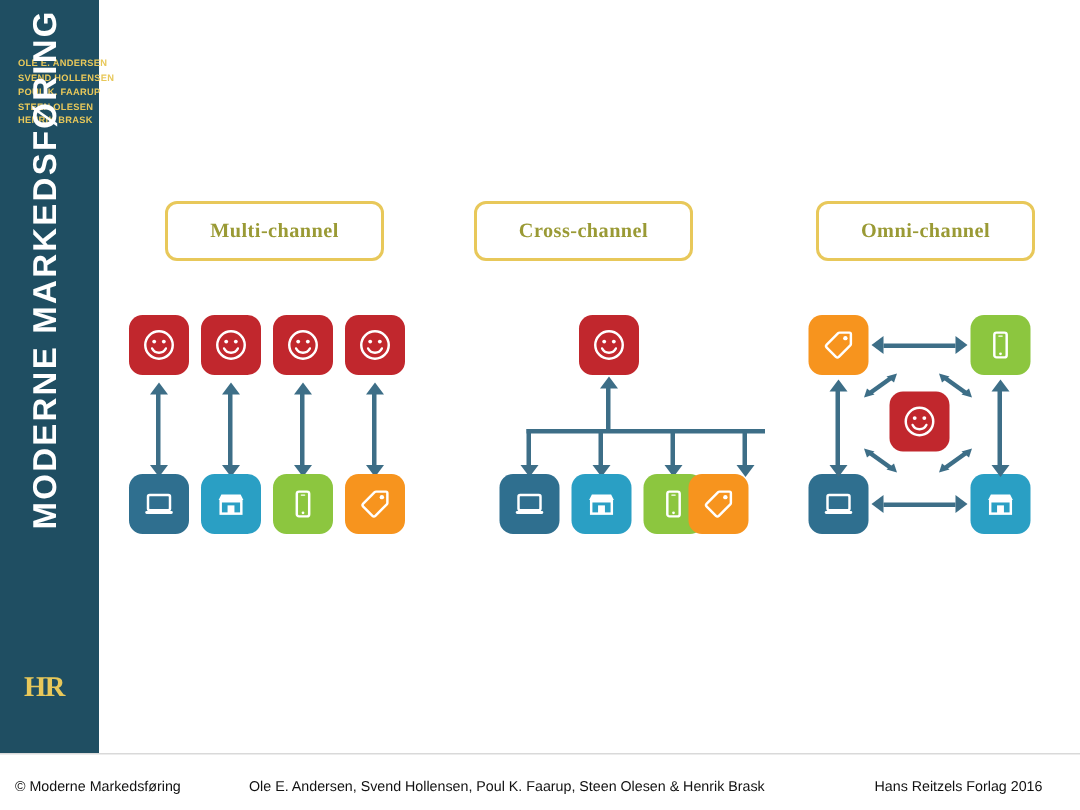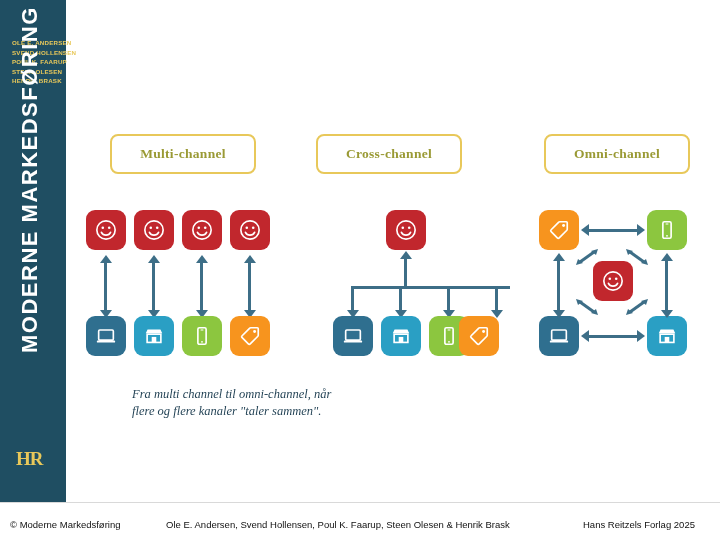--- a/index.html
+++ b/index.html
@@ -324,19 +324,18 @@
   <polygon points="0,1 7,3 2,7"></polygon>
   <polygon points="22,17 15,15 20,11"></polygon>
 </svg>
 <svg class="diag" style="left:626px;top:298px;" width="22" height="18" viewBox="0 0 22 18">
   <line x1="4" y1="14" x2="18" y2="4"></line>
   <polygon points="0,17 7,15 2,11"></polygon>
   <polygon points="22,1 15,3 20,7"></polygon>
 </svg>
 
 <div id="caption">
-  <div class="ctext">Fra multi channel til omni-channel, når flere og flere kanaler "taler sammen".</div>
 </div>
 
 <div id="footline"></div>
 <div class="foot" id="foot-left">© Moderne Markedsføring</div>
 <div class="foot" id="foot-center">Ole E. Andersen, Svend Hollensen, Poul K. Faarup, Steen Olesen &amp; Henrik Brask</div>
-<div class="foot" id="foot-right">Hans Reitzels Forlag 2025</div>
+<div class="foot" id="foot-right">Hans Reitzels Forlag 2016</div>
 
 </body></html>

